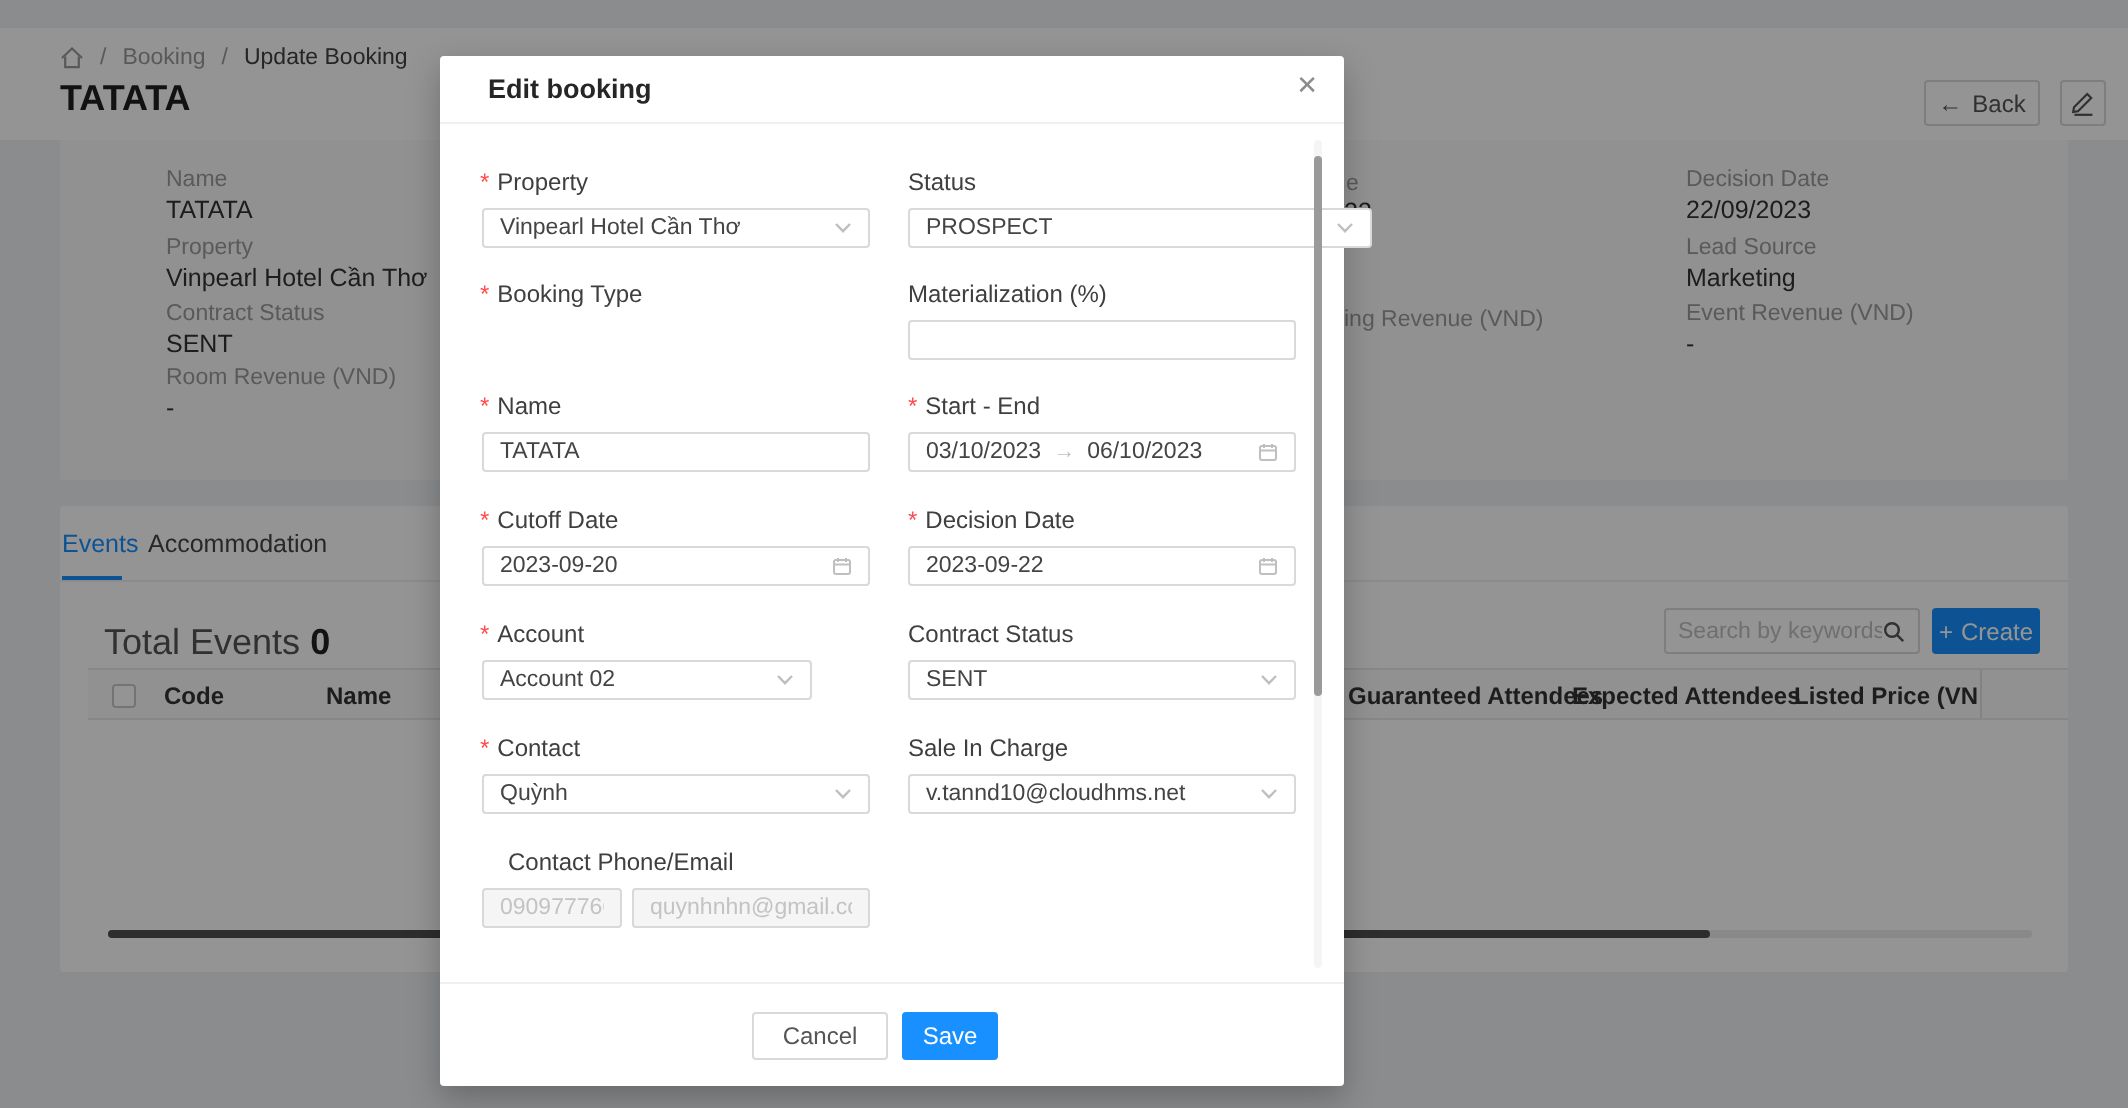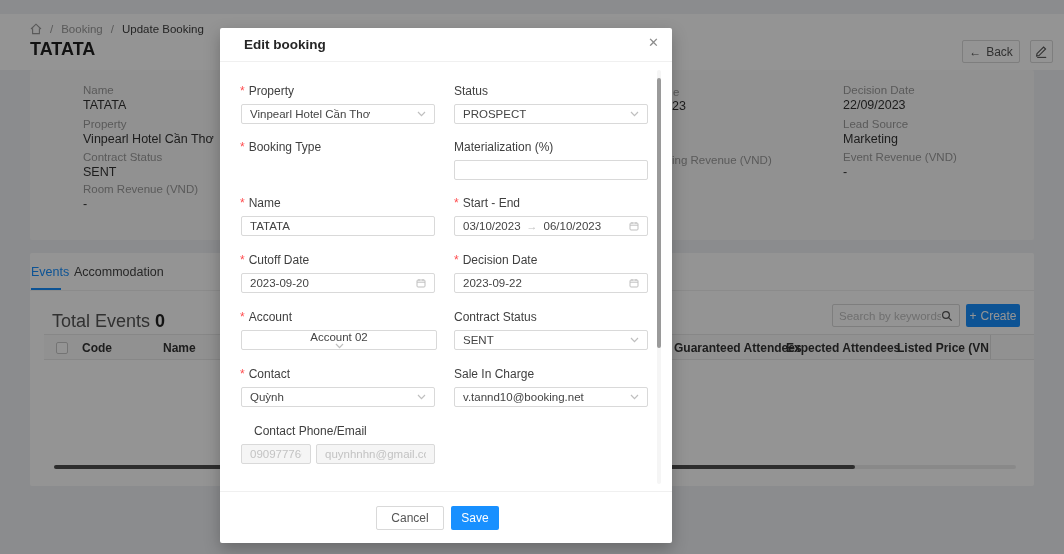--- a/index.html
+++ b/index.html
@@ -176,21 +176,21 @@
     <span class="lbl req" style="left:20px; top:56px;">Property</span>
     <div class="box" style="left:21px; top:76px; width:194px;">
       <span class="val">Vinpearl Hotel Cần Thơ</span>
       <span class="suffix">
           <svg width="9" height="6" viewBox="0 0 9 6" fill="none" stroke="#bfbfbf" stroke-width="1.2">
             <path d="M1 1 L4.5 4.6 L8 1"></path>
           </svg>
         </span>
     </div>
     <span class="lbl" style="left:234px; top:56px;">Status</span>
-    <div class="box" style="left:234px; top:76px; width:194px;">
+    <div class="box" style="left:234px; top:76px; width:232px;">
       <span class="val">PROSPECT</span>
       <span class="suffix">
           <svg width="9" height="6" viewBox="0 0 9 6" fill="none" stroke="#bfbfbf" stroke-width="1.2">
             <path d="M1 1 L4.5 4.6 L8 1"></path>
           </svg>
         </span>
     </div>
 
     <span class="lbl req" style="left:20px; top:112px;">Booking Type</span>
     <span class="lbl" style="left:234px; top:112px;">Materialization (%)</span>
@@ -230,21 +230,21 @@
       <span class="val">2023-09-22</span>
       <span class="suffix">
           <svg width="10" height="10" viewBox="0 0 10 10" fill="none" stroke="#bfbfbf" stroke-width="1">
             <rect x="1" y="2" width="8" height="7" rx="1"></rect>
             <path d="M3 1 V3 M7 1 V3 M1 4.2 H9"></path>
           </svg>
         </span>
     </div>
 
     <span class="lbl req" style="left:20px; top:282px;">Account</span>
-    <div class="box" style="left:21px; top:302px; width:196px;flex-direction:column;">
+    <div class="box" style="left:21px; top:302px; width:165px;">
       <span class="val">Account 02</span>
       <span class="suffix">
           <svg width="9" height="6" viewBox="0 0 9 6" fill="none" stroke="#bfbfbf" stroke-width="1.2">
             <path d="M1 1 L4.5 4.6 L8 1"></path>
           </svg>
         </span>
     </div>
     <span class="lbl" style="left:234px; top:282px;">Contract Status</span>
     <div class="box" style="left:234px; top:302px; width:194px;">
       <span class="val">SENT</span>
@@ -259,21 +259,21 @@
     <div class="box" style="left:21px; top:359px; width:194px;">
       <span class="val">Quỳnh</span>
       <span class="suffix">
           <svg width="9" height="6" viewBox="0 0 9 6" fill="none" stroke="#bfbfbf" stroke-width="1.2">
             <path d="M1 1 L4.5 4.6 L8 1"></path>
           </svg>
         </span>
     </div>
     <span class="lbl" style="left:234px; top:339px;">Sale In Charge</span>
     <div class="box" style="left:234px; top:359px; width:194px;">
-      <span class="val">v.tannd10@booking.net</span>
+      <span class="val">v.tannd10@cloudhms.net</span>
       <span class="suffix">
           <svg width="9" height="6" viewBox="0 0 9 6" fill="none" stroke="#bfbfbf" stroke-width="1.2">
             <path d="M1 1 L4.5 4.6 L8 1"></path>
           </svg>
         </span>
     </div>
 
     <span class="lbl" style="left:34px; top:396px;">Contact Phone/Email</span>
     <div class="box disabled" style="left:21px; top:416px; width:70px;">
       <span class="val">0909777666</span>

